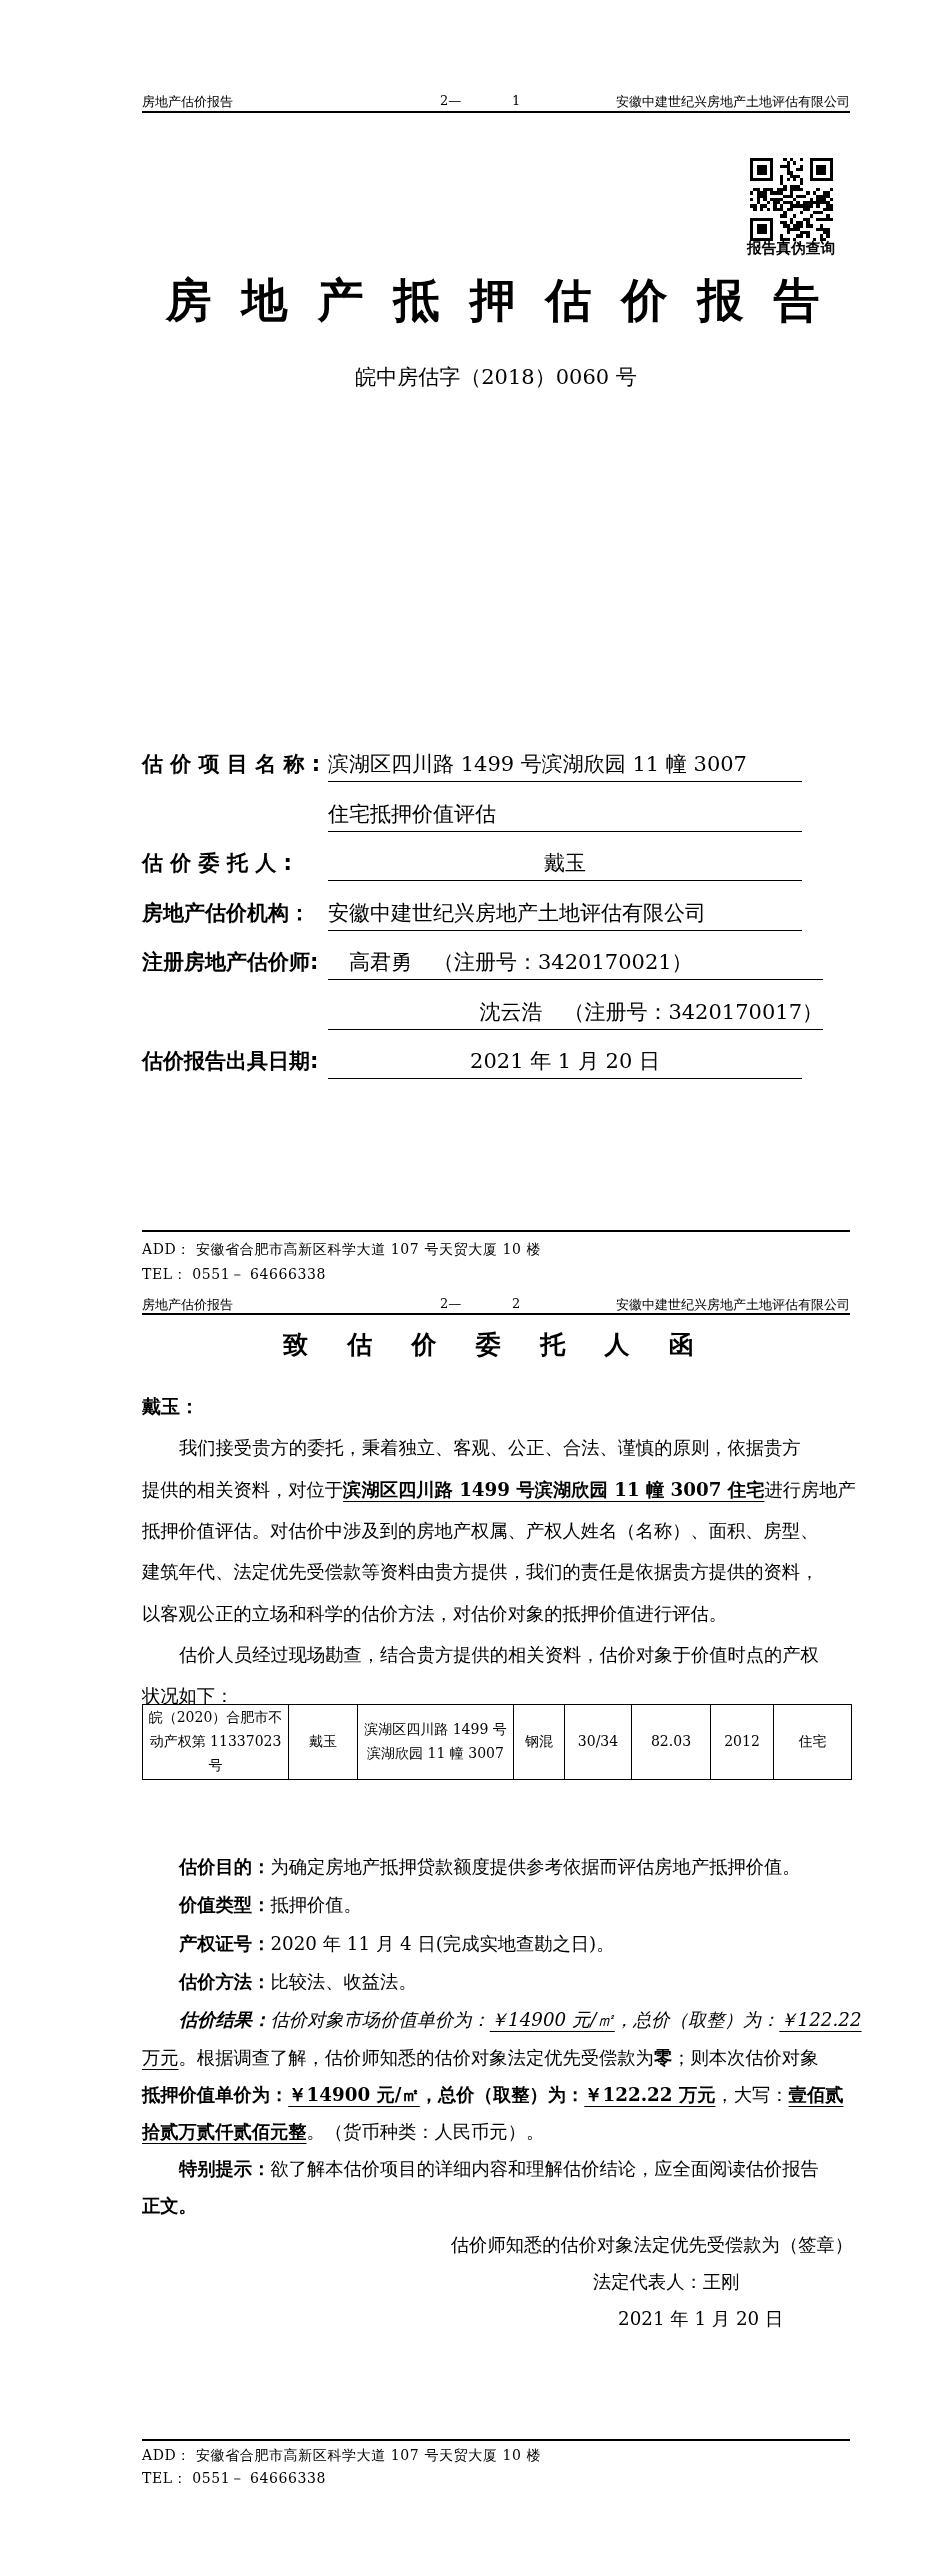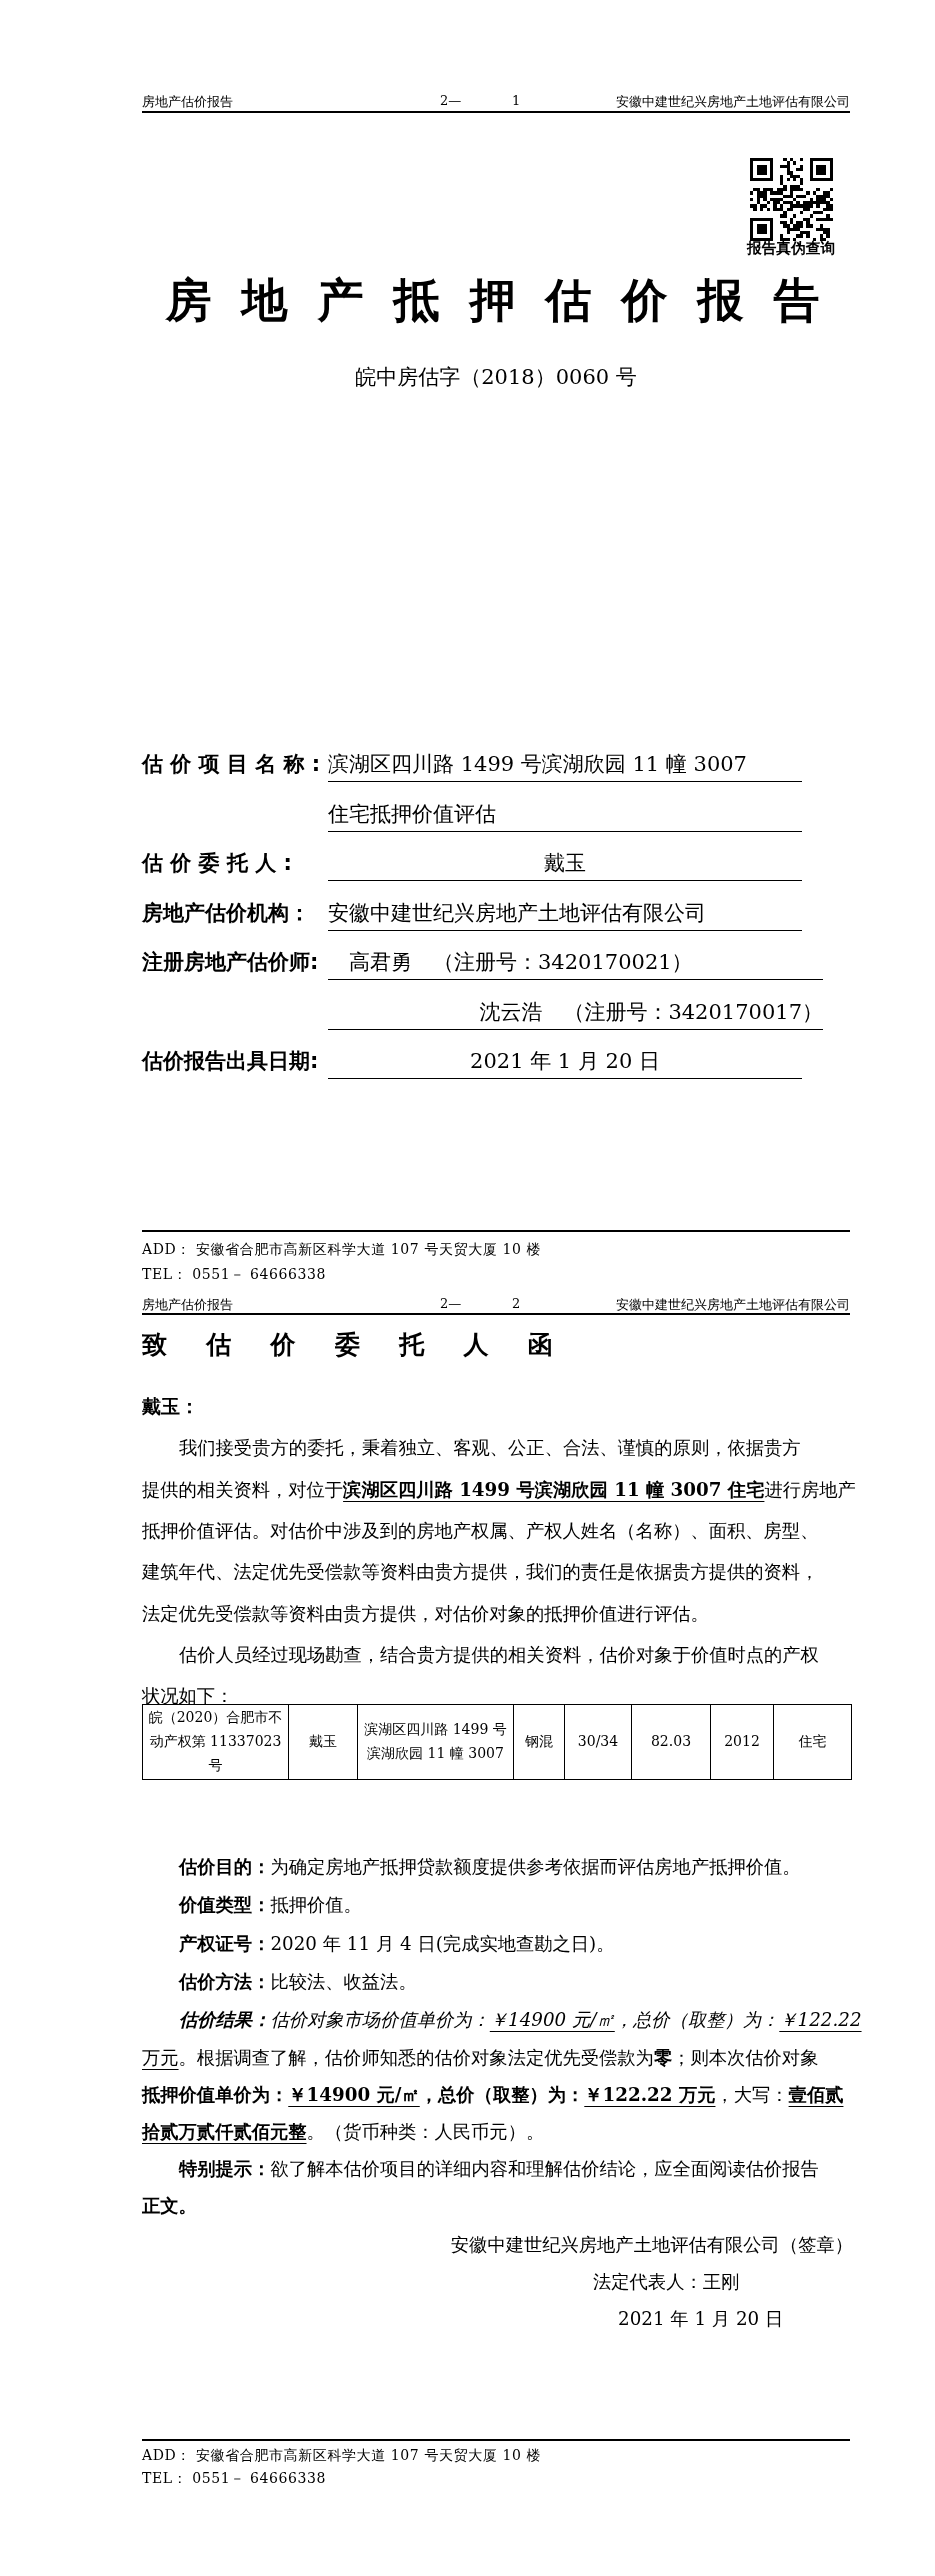--- a/index.html
+++ b/index.html
@@ -22,21 +22,21 @@
   .qr-caption{left:732px;width:118px;text-align:center;font-size:14.7px;}
   
   .f-label{left:142px;font-size:21px;white-space:nowrap;}
   .f-value{left:328px;width:474px;height:31px;border-bottom:1.8px solid #000;
            font-size:21px;line-height:29.5px;white-space:nowrap;}
   .v-center{text-align:center;}
   .v-indent{padding-left:21px;}
   
   .foot-line{font-size:14px;left:142px;white-space:nowrap;letter-spacing:0.6px;}
   
-  .letter-title{left:142px;width:708px;font-size:25px;font-weight:700;
+  .letter-title{left:142px;width:708px;text-align:center;font-size:25px;font-weight:700;
                 letter-spacing:15.3px;white-space:nowrap;}
   .bodyline{left:142px;width:725px;font-size:18.3px;white-space:nowrap;}
   .ind{padding-left:37px;}
   .u{text-decoration:underline;text-underline-offset:4.7px;text-decoration-thickness:1.2px;}
   .bld{font-weight:700;}
   
   table.prop{position:absolute;left:142px;top:1704px;width:709px;border-collapse:collapse;
              table-layout:fixed;font-size:14px;}
   table.prop td{border:1.2px solid #000;text-align:center;vertical-align:middle;
                 white-space:pre-line;line-height:1.7;padding:1.2px;}
@@ -293,21 +293,21 @@
 <div class="abs letter-title song" style="top:1328px;">致 估 价 委 托 人 函</div>
 
 <div class="abs bodyline hei" style="top:1394px;font-size:19px;">戴玉：</div>
 
 <div class="abs bodyline ind" style="top:1435px;">我们接受贵方的委托，秉着独立、客观、公正、合法、谨慎的原则，依据贵方</div>
 <div class="abs bodyline" style="top:1477px;">
   <span>提供的相关资料，对位于</span><span class="bld u">滨湖区四川路 1499 号滨湖欣园 11 幢 3007 住宅</span><span>进行房地产</span>
 </div>
 <div class="abs bodyline" style="top:1518px;">抵押价值评估。对估价中涉及到的房地产权属、产权人姓名（名称）、面积、房型、</div>
 <div class="abs bodyline" style="top:1559px;">建筑年代、法定优先受偿款等资料由贵方提供，我们的责任是依据贵方提供的资料，</div>
-<div class="abs bodyline" style="top:1601px;">法定优先受偿款等资料由贵方提供，对估价对象的抵押价值进行评估。</div>
+<div class="abs bodyline" style="top:1601px;">以客观公正的立场和科学的估价方法，对估价对象的抵押价值进行评估。</div>
 <div class="abs bodyline ind" style="top:1642px;">估价人员经过现场勘查，结合贵方提供的相关资料，估价对象于价值时点的产权</div>
 <div class="abs bodyline" style="top:1683px;">状况如下：</div>
 
 <table class="prop">
   <colgroup>
     <col style="width:146px">
       <col style="width:69px">
       <col style="width:156px">
       <col style="width:51px">
     <col style="width:67px">
@@ -355,20 +355,20 @@
 </div>
 <div class="abs bodyline" style="top:2119px;">
   <span class="bld u">拾贰万贰仟贰佰元整</span><span>。（货币种类：人民币元）。</span>
 </div>
 
 <div class="abs bodyline ind" style="top:2156px;">
   <span class="hei">特别提示：</span><span>欲了解本估价项目的详细内容和理解估价结论，应全面阅读估价报告</span>
 </div>
 <div class="abs bodyline" style="top:2193px;font-weight:bold;">正文。</div>
 
-<div class="abs sig-company" style="top:2232px;">安徽中建世纪兴房地产土地评估有限公司（签章）</div>
+<div class="abs sig-company" style="top:2232px;">估价师知悉的估价对象法定优先受偿款为（签章）</div>
 <div class="abs sig-legal" style="top:2269px;">法定代表人：王刚</div>
 <div class="abs sig-date" style="top:2306px;">2021 年 1 月 20 日</div>
 
 <div class="abs rule" style="top:2439px;"></div>
 <div class="abs foot-line" style="top:2447px;">ADD： 安徽省合肥市高新区科学大道 107 号天贸大厦 10 楼</div>
 <div class="abs foot-line" style="top:2470px;">TEL： 0551－ 64666338</div>
 
 
 </body></html>

